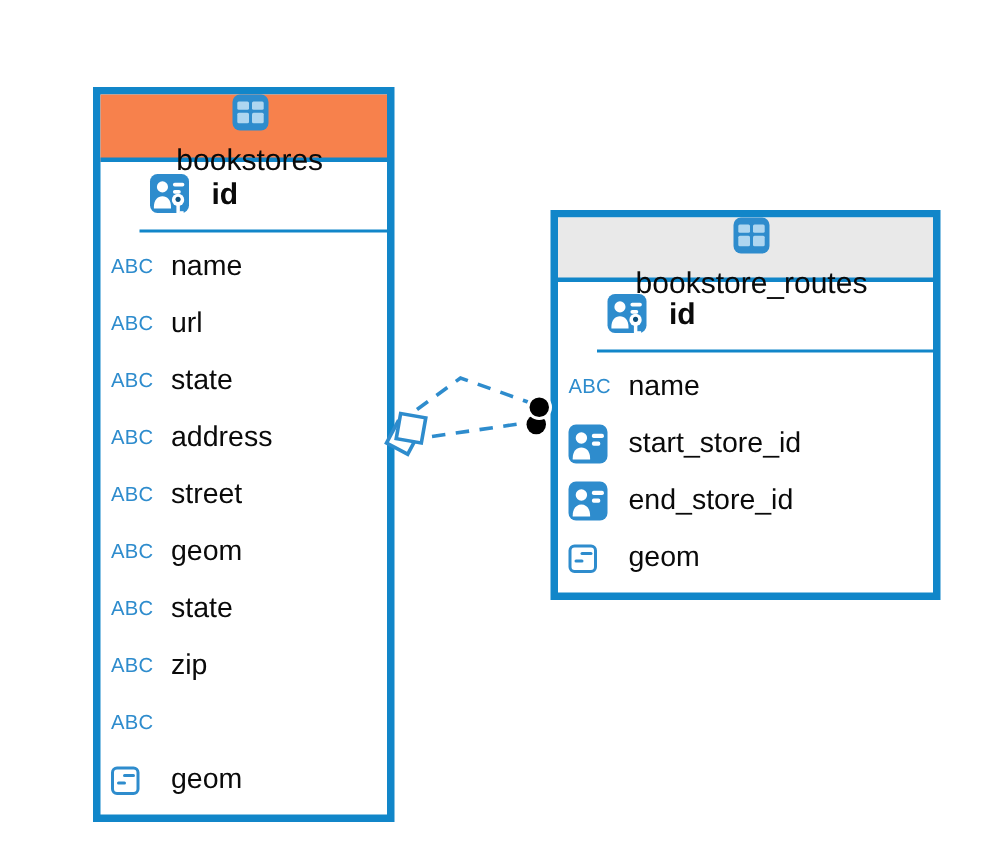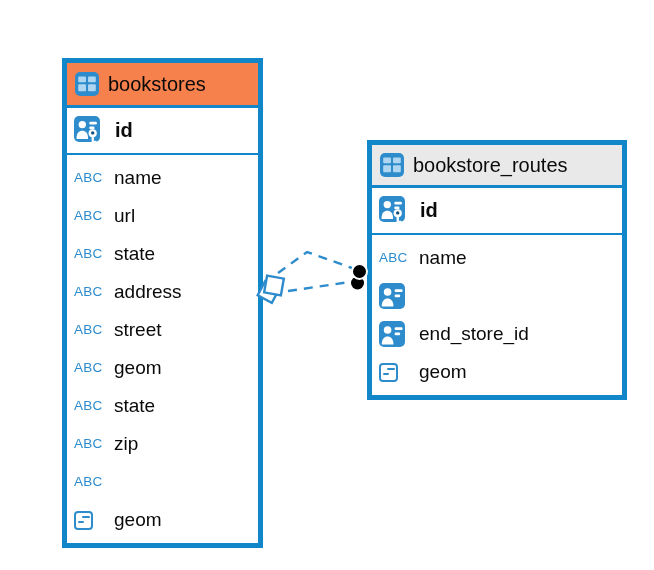--- a/index.html
+++ b/index.html
@@ -11,27 +11,28 @@
   .etable{
     position:absolute;box-sizing:border-box;background:#fff;
     border:5px solid var(--table-border,#1186c9);
   }
   #table-bookstores{left:62px;top:58px;width:201px;height:490px;}
   #table-routes{left:367px;top:140px;width:260px;height:260px;}
   .thead{
     display:flex;align-items:center;gap:9px;padding-left:8px;
     border-bottom:3px solid var(--table-border,#1186c9);
     font-size:20px;
+    flex-direction:column;
   }
   #table-bookstores .thead{height:42px;background:var(--bookstores-header-bg,#f7814c);}
   #table-routes .thead{height:40px;background:var(--routes-header-bg,#e9e9e9);}
   .idrow{
     display:flex;align-items:center;gap:9px;padding-left:7px;height:45px;
     border-bottom:2px solid var(--table-border,#1186c9);
-    font-size:20px;font-weight:bold;
+    font-size:20px;font-weight:bold;margin-left:26px;
   }
   .fields{padding-top:4px;}
   .field{display:flex;align-items:center;gap:8px;padding-left:7px;height:38px;font-size:19px;}
   .cicon{width:32px;display:flex;align-items:center;justify-content:flex-start;flex:0 0 32px;overflow:visible;}
   .cicon svg{display:block;overflow:visible;}
   .ib{fill:var(--icon-blue,#2e8ccd);}
   .ibd{fill:var(--icon-blue-dark,#0d4f7a);}
   .icell{fill:var(--icon-cell-light,#aed6f0);}
   .abc{
     font-weight:normal;font-size:13.5px;letter-spacing:.2px;line-height:1;
@@ -190,20 +191,21 @@
       <div class="field">
         <span class="cicon">
           <svg width="26" height="26" viewBox="0 0 26 26">
             <rect width="26" height="26" rx="5" class="ib"></rect>
             <circle cx="8.6" cy="9" r="3.8" fill="#fff"></circle>
             <path d="M2.8 23.4 v-0.8 c0-4.6 2.6-7.2 5.8-7.2 s5.8 2.6 5.8 7.2 v0.8 z" fill="#fff"></path>
             <rect x="15.6" y="6.2" width="8" height="2.8" rx="1.2" fill="#fff"></rect>
             <rect x="15.6" y="11.4" width="5.6" height="2.8" rx="1.2" fill="#fff"></rect>
           </svg>
         </span>
+        <span>start_store_id</span>
       </div>
       <div class="field">
         <span class="cicon">
           <svg width="26" height="26" viewBox="0 0 26 26">
             <rect width="26" height="26" rx="5" class="ib"></rect>
             <circle cx="8.6" cy="9" r="3.8" fill="#fff"></circle>
             <path d="M2.8 23.4 v-0.8 c0-4.6 2.6-7.2 5.8-7.2 s5.8 2.6 5.8 7.2 v0.8 z" fill="#fff"></path>
             <rect x="15.6" y="6.2" width="8" height="2.8" rx="1.2" fill="#fff"></rect>
             <rect x="15.6" y="11.4" width="5.6" height="2.8" rx="1.2" fill="#fff"></rect>
           </svg>

